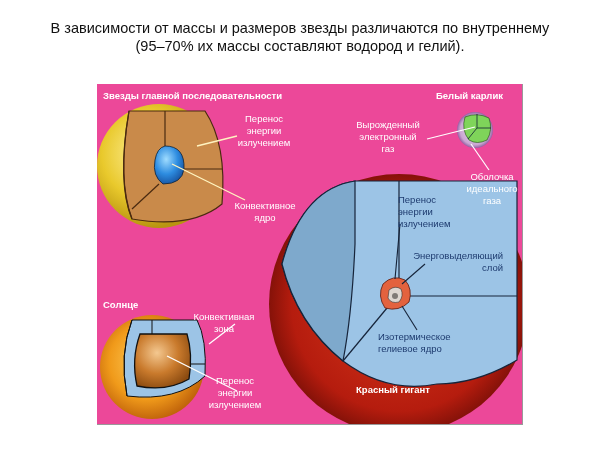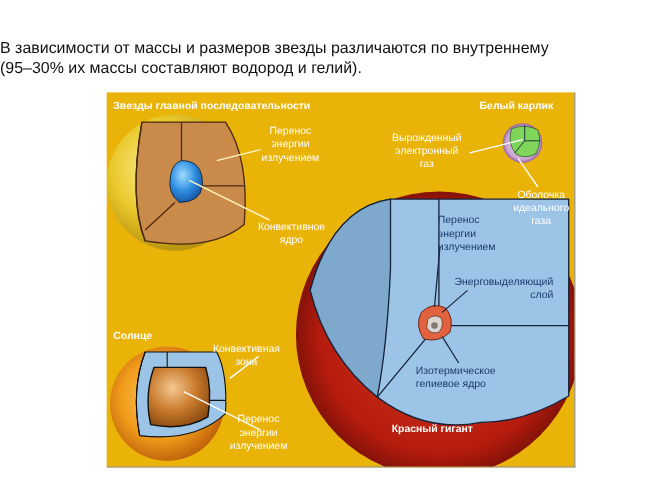--- a/index.html
+++ b/index.html
@@ -1,33 +1,33 @@
 <!DOCTYPE html>
 <html><head>
 <meta charset="utf-8">
 <style>
   html, body { margin:0; padding:0; background:#ffffff; }
   body { width:600px; height:451px; position:relative; overflow:hidden; font-family:"Liberation Sans", sans-serif; }
   .caption {
-    position:absolute; left:0; top:19px; width:600px; 
-    font-size:14.5px; line-height:18px; color:#111;margin-top:16px;
+    position:absolute; left:0; top:19px; width:600px; text-align:center;
+    font-size:14.5px; line-height:18px; color:#111;
   }
   .caption div { white-space:nowrap; }
-  .panel { position:absolute; left:97px; top:84px; width:425px; height:340px; background:#eab308; border-right:1px solid #999; border-bottom:1px solid #999; }
+  .panel { position:absolute; left:97px; top:84px; width:425px; height:340px; background:#ec4899; border-right:1px solid #999; border-bottom:1px solid #999; }
   svg { position:absolute; left:0; top:0; }
   .lbl { fill:#ffffff; font-family:"Liberation Sans", sans-serif; font-size:9.5px; }
   .title { fill:#ffffff; font-family:"Liberation Sans", sans-serif; font-size:9.5px; font-weight:bold; }
   .dark { fill:#1d3a6e; font-family:"Liberation Sans", sans-serif; font-size:9.5px; }
 </style>
 </head>
 <body>
 
 <div class="caption">
   <div>В зависимости от массы и размеров звезды различаются по внутреннему</div>
-  <div>(95–30% их массы составляют водород и гелий).</div>
+  <div>(95–70% их массы составляют водород и гелий).</div>
 </div>
 
 <div class="panel">
   <svg width="425" height="340" viewBox="0 0 425 340">
     <defs>
       <radialGradient id="gYellow" cx="40%" cy="40%" r="60%">
         <stop offset="0%" stop-color="#fff2a0"></stop>
         <stop offset="60%" stop-color="#e9c92c"></stop>
         <stop offset="100%" stop-color="#b89410"></stop>
       </radialGradient>

